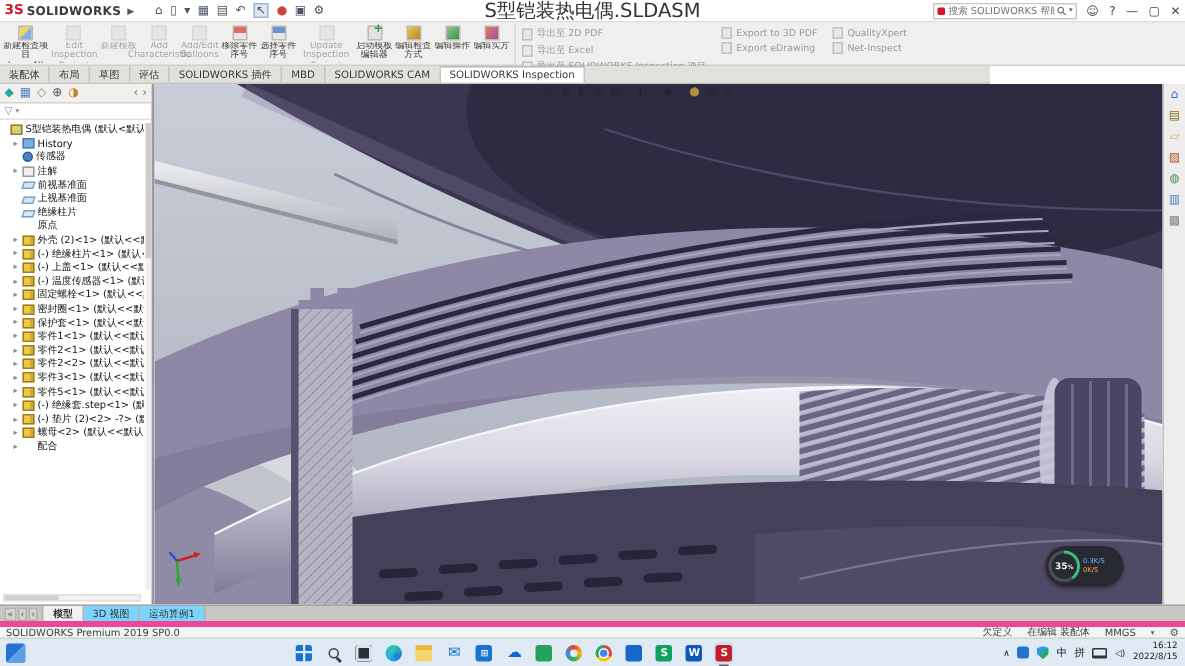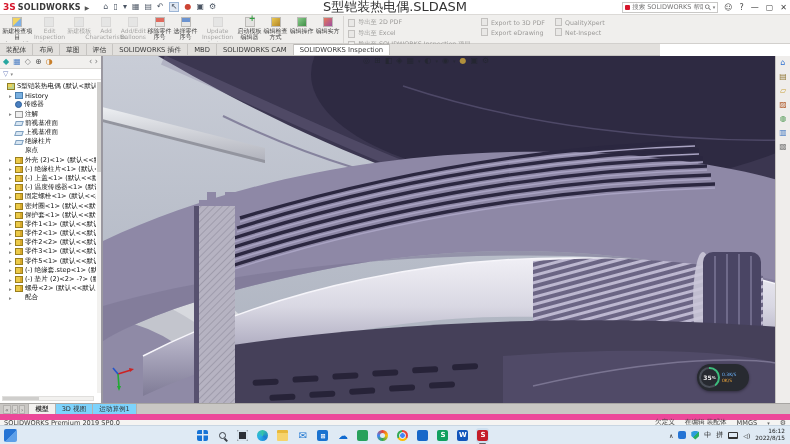--- a/index.html
+++ b/index.html
@@ -94,21 +94,21 @@
   #wcol .dn{color:#f0a83c;font-size:4.5px;white-space:nowrap}
 
   
   #modeltabs{position:absolute;top:403px;left:0;right:0;height:11px;background:#c9c7c4;border-top:1px solid #a8a6a3;display:flex;align-items:stretch}
   #mnav{display:flex;align-items:center;gap:1px;padding:0 3px;border-right:1px solid #b3b1ae}
   #mnav span{font-size:6px;color:#555;padding:0 1px;background:#d6d4d1;border:1px solid #b3b1ae;line-height:7px}
   .mtab{padding:0 6px;display:flex;align-items:center;font-size:6.6px;color:#333;border-right:1px solid #b3b1ae;background:#7dd3fc;white-space:nowrap}
   .mtab.active{background:#f2f1ef;font-weight:bold}
 
   
-  #statusbar{position:absolute;top:414px;left:0;right:0;height:11px;background:#f5f4f2;border-top:6px solid #ec4899;display:flex;align-items:center;padding:0 4px;font-size:6.6px;color:#3d3d3d}
+  #statusbar{position:absolute;top:414px;left:0;right:0;height:11px;background:#f5f4f2;border-top:4px solid #ec4899;display:flex;align-items:center;padding:0 4px;font-size:6.6px;color:#3d3d3d}
   #sbright{margin-left:auto;display:flex;align-items:center;gap:10px}
   #sbright .car{font-size:5px;color:#666}
   #sbright .gear{font-size:7px;color:#555}
 
   
   #taskbar{position:absolute;top:425px;left:0;right:0;height:19px;background:#dfeaf4;border-top:1px solid #c9d6e2;display:flex;align-items:center}
   #widgetsbtn{width:13px;height:13px;margin-left:4px;border-radius:2px;background:linear-gradient(135deg,#2574d4 50%,#5ea0e8 50%);flex:none}
   #tbcenter{display:flex;align-items:center;gap:7px;margin:0 auto}
   .tb{width:13px;height:15px;display:flex;align-items:center;justify-content:center;font-size:9px;border-radius:2px;position:relative;flex:none}
   .tbi{width:11px;height:11px;border-radius:2px;display:flex;align-items:center;justify-content:center;color:#fff;font-size:7px;font-weight:bold}

